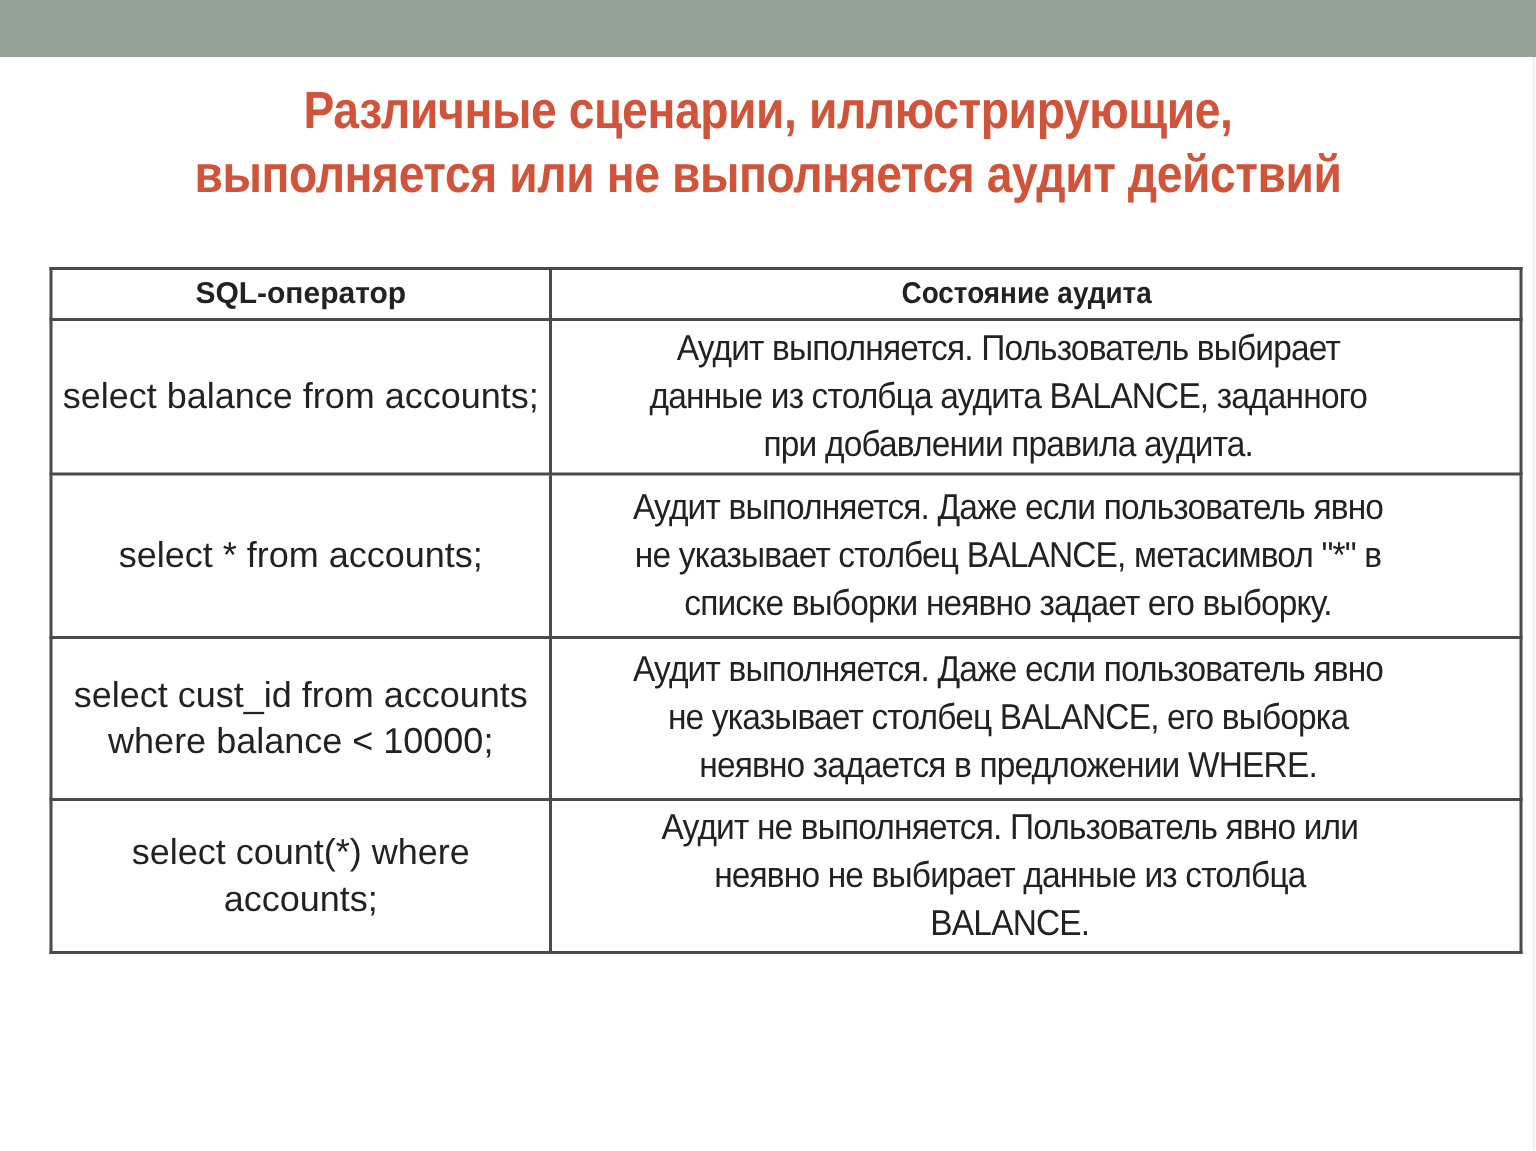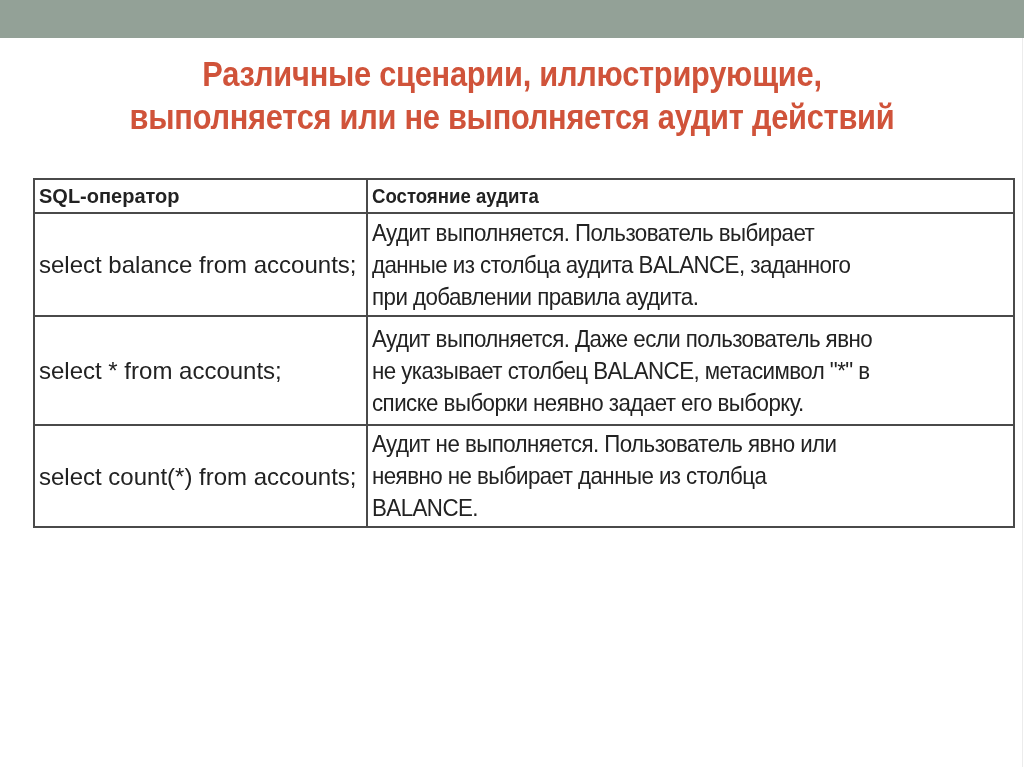--- a/index.html
+++ b/index.html
@@ -28,21 +28,21 @@
     table.audit {
       position: absolute; left: 33px; top: 178px; width: 982px;
       border-collapse: collapse;
       font-family: "Liberation Sans", sans-serif;
       color: #222222;
     }
     table.audit td, table.audit th {
       border: 2px solid #4a4a4a;
       padding: 0 4px;
       vertical-align: middle;
-      text-align: left;
+      text-align: center;
     }
     table.audit th {
       font-weight: bold; font-size: 20px; height: 32px; line-height: 24px;
     }
     td.sql {
       width: 323px; font-size: 24px; line-height: 31px; margin-top: 13px;
     }
     td.state {
       font-size: 24px; line-height: 32px;
       vertical-align: top; padding-top: 2px; padding-bottom: 3px;
@@ -80,20 +80,26 @@
       <td class="state"><span>Аудит выполняется. Пользователь выбирает
 данные из столбца аудита BALANCE, заданного
 при добавлении правила аудита.</span></td>
     </tr>
     <tr class="r2">
       <td class="sql">select * from accounts;</td>
       <td class="state"><span>Аудит выполняется. Даже если пользователь явно
 не указывает столбец BALANCE, метасимвол "*" в
 списке выборки неявно задает его выборку.</span></td>
     </tr>
+    <tr class="r3">
+      <td class="sql">select cust_id from accounts where balance &lt; 10000;</td>
+      <td class="state"><span>Аудит выполняется. Даже если пользователь явно
+не указывает столбец BALANCE, его выборка
+неявно задается в предложении WHERE.</span></td>
+    </tr>
     <tr class="r5">
-      <td class="sql">select count(*) from accounts;</td>
+      <td class="sql">select count(*) where accounts;</td>
       <td class="state"><span>Аудит не выполняется. Пользователь явно или
 неявно не выбирает данные из столбца
 BALANCE.</span></td>
     </tr>
   </tbody>
 </table>
 
 </body></html>

